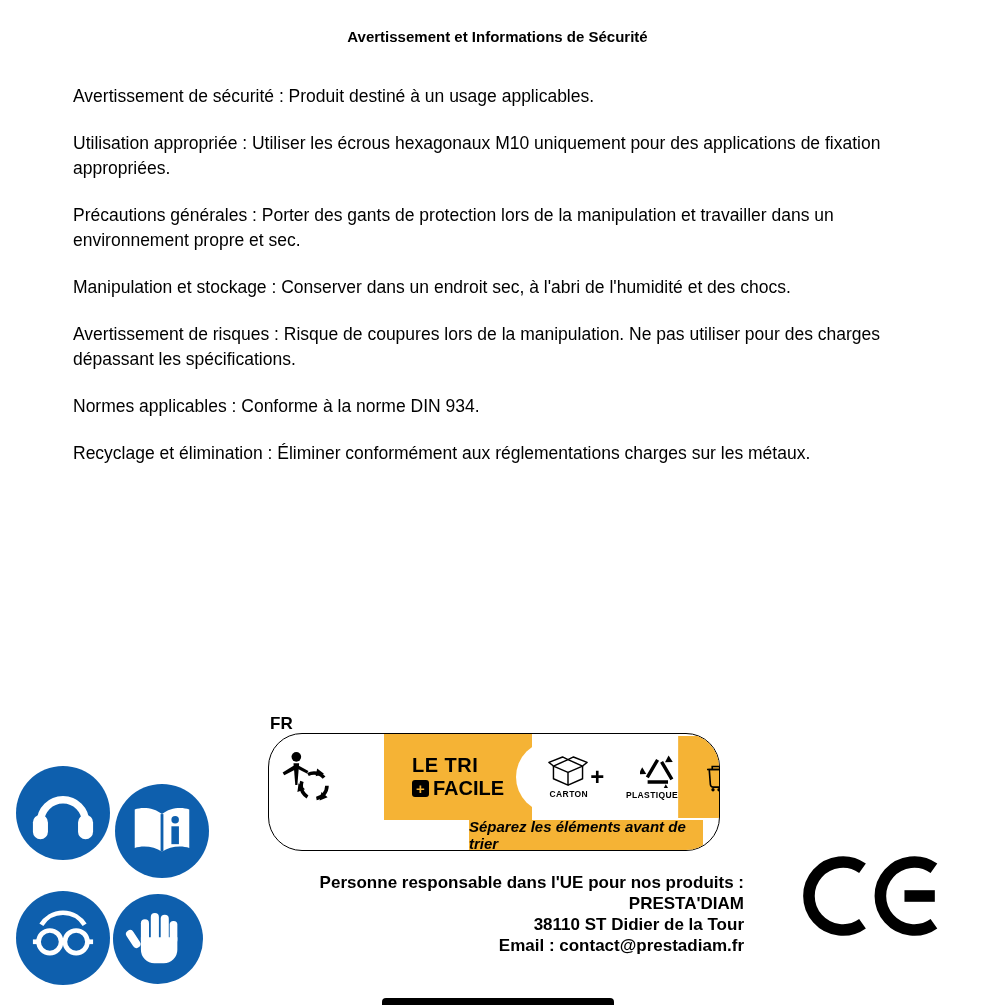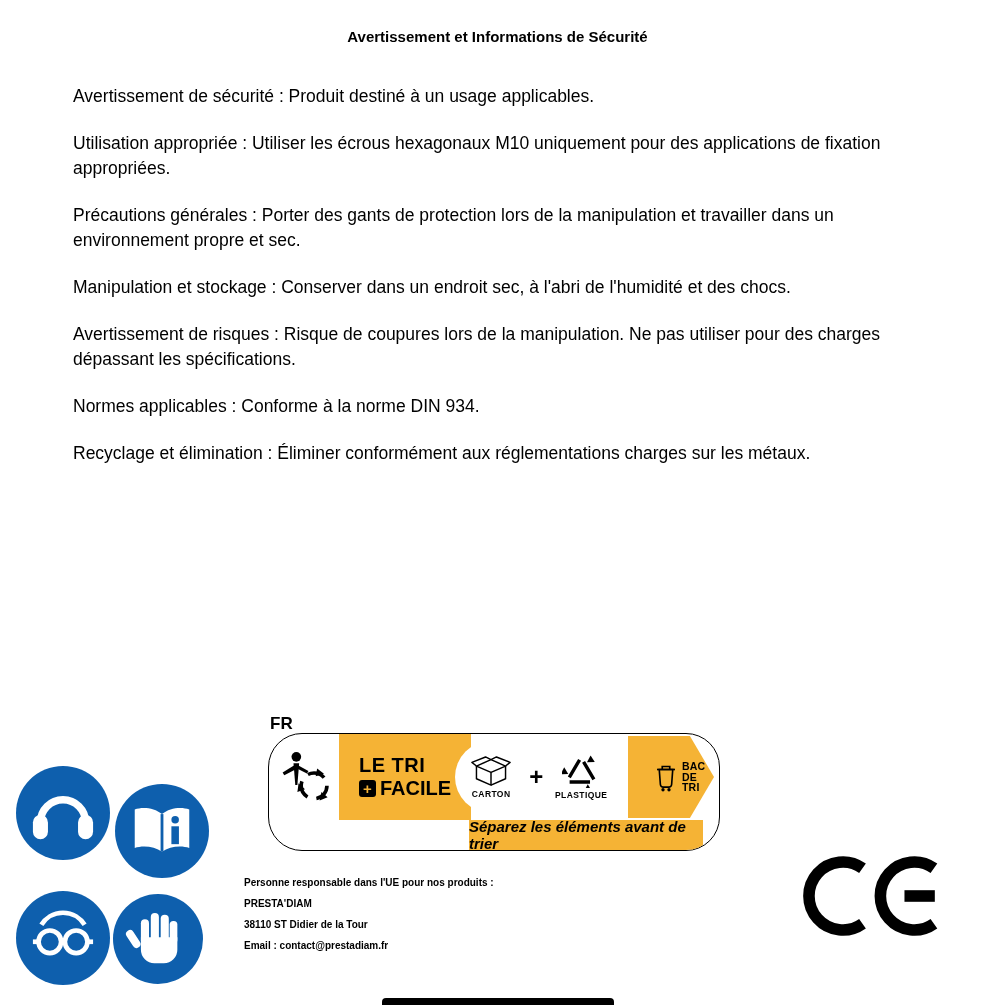--- a/index.html
+++ b/index.html
@@ -32,31 +32,31 @@
   .pill{
     position:absolute;left:268px;top:733px;width:452px;height:118px;
     border:1.5px solid #000;border-radius:34px;background:#fff;
     overflow:hidden;box-sizing:border-box;
   }
   .row{display:flex;align-items:center;height:86px;padding-left:8px;}
   .triman{flex:0 0 auto;margin-right:4px;}
   .yellow-block{
     background:var(--tri-yellow,#f5b335);align-self:stretch;
     display:flex;flex-direction:column;justify-content:center;
-    padding:0 20px;flex:0 0 auto;
+    padding:0 28px;flex:0 0 auto;margin-left:45px;
   }
   .lt1{font-weight:700;font-size:20px;letter-spacing:.5px;}
   .lt2{display:flex;align-items:center;gap:4px;font-weight:700;font-size:20px;}
   .plusbox{
     width:17px;height:17px;background:#000;color:var(--tri-yellow,#f5b335);
     display:flex;align-items:center;justify-content:center;
     font-size:15px;font-weight:700;border-radius:3px;line-height:17px;
   }
   .mat{
-    display:flex;flex-direction:column;align-items:center;justify-content:center;
+    display:flex;flex-direction:column;align-items:flex-end;justify-content:center;
     width:72px;height:72px;border-radius:50%;background:#fff;flex:0 0 auto;
   }
   .mat-carton{margin-left:-16px;}
   .matlabel{font-size:8.5px;font-weight:700;letter-spacing:.4px;margin-top:2px;}
   .midplus{font-size:24px;font-weight:700;margin:0 2px;flex:0 0 auto;}
   .bac{
     margin-left:auto;margin-right:5px;width:86px;height:82px;
     background:var(--tri-yellow,#f5b335);
     clip-path:polygon(0 0,72% 0,100% 50%,72% 100%,0 100%);
     display:flex;align-items:center;justify-content:flex-start;
@@ -64,22 +64,22 @@
   }
   .bac-text{font-size:10.5px;font-weight:700;line-height:10.5px;letter-spacing:.2px;}
   .strip{
     position:absolute;left:200px;right:16px;bottom:0;height:30px;
     background:var(--tri-yellow,#f5b335);
     display:flex;align-items:center;justify-content:center;
     font-style:italic;font-weight:700;font-size:15px;
   }
 
   .responsible{
-    position:absolute;left:244px;top:872px;width:500px;text-align:left;
-    font-weight:700;font-size:10px;line-height:21px;
+    position:absolute;left:244px;top:872px;width:500px;text-align:right;
+    font-weight:700;font-size:17px;line-height:21px;
   }
 
   .ce{position:absolute;left:800px;top:853px;}
   .cutoff{
     position:absolute;left:382px;bottom:0;width:232px;height:7px;
     background:#000;border-radius:4px 4px 0 0;
   }
 </style>
 </head>
 <body>

